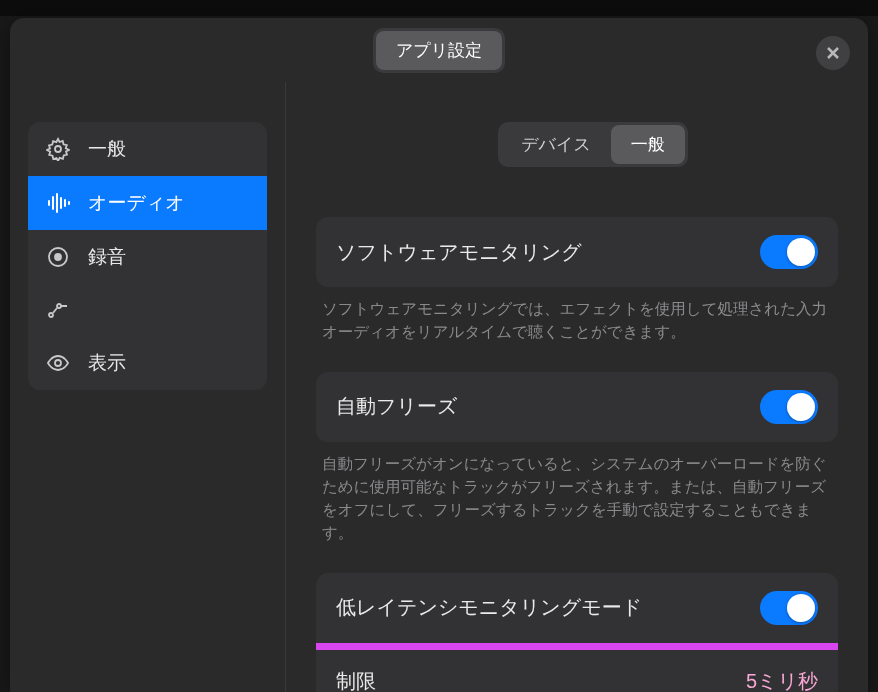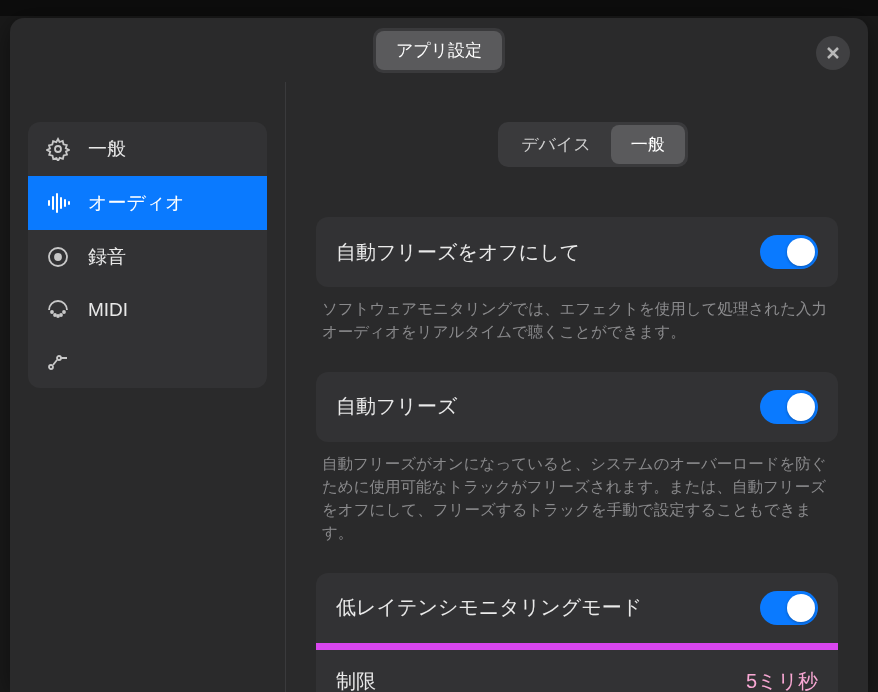--- a/index.html
+++ b/index.html
@@ -228,59 +228,55 @@
         <div class="sidebar-item">
           <span class="sidebar-icon">
             <svg viewBox="0 0 24 24" fill="none" stroke="#c8c8c8" stroke-width="1.8">
                 <circle cx="12" cy="12" r="9"></circle>
                 <circle cx="12" cy="12" r="3" fill="#c8c8c8"></circle>
               </svg>
           </span>
           <span>録音</span>
         </div>
 
-        <div class="sidebar-item">
-          <span class="sidebar-icon">
-            <svg viewBox="0 0 24 24" fill="none" stroke="#c8c8c8" stroke-width="1.8">
-                <path d="M3 12a9 9 0 0 1 18 0"></path>
-                <circle cx="6" cy="14" r="1" fill="#c8c8c8"></circle>
-                <circle cx="9" cy="17" r="1" fill="#c8c8c8"></circle>
-                <circle cx="12" cy="18" r="1" fill="#c8c8c8"></circle>
-                <circle cx="15" cy="17" r="1" fill="#c8c8c8"></circle>
-                <circle cx="18" cy="14" r="1" fill="#c8c8c8"></circle>
-              </svg>
-          </span>
-          <span>MIDI</span>
-        </div>
 
         <div class="sidebar-item">
           <span class="sidebar-icon">
             <svg viewBox="0 0 24 24" fill="none" stroke="#c8c8c8" stroke-width="1.8">
                 <circle cx="5" cy="17" r="2"></circle>
                 <circle cx="13" cy="8" r="2"></circle>
                 <path d="M7 15l4-5M15 8h6"></path>
               </svg>
           </span>
         </div>
 
+        <div class="sidebar-item">
+          <span class="sidebar-icon">
+            <svg viewBox="0 0 24 24" fill="none" stroke="#c8c8c8" stroke-width="1.8">
+                <path d="M2 12s3.5-7 10-7 10 7 10 7-3.5 7-10 7S2 12 2 12z"></path>
+                <circle cx="12" cy="12" r="3"></circle>
+              </svg>
+          </span>
+          <span>表示</span>
+        </div>
 
       </div>
     </div>
 
     <div class="content">
       <div class="sub-seg-wrap">
         <div class="sub-seg">
           <div class="sub-seg-item">デバイス</div>
           <div class="sub-seg-item active">一般</div>
         </div>
       </div>
 
       <div class="setting-card">
         <div class="setting-row">
-          <span class="setting-label">自動フリーズをオフにして</span>
+          <span class="setting-label">ソフトウェアモニタリング</span>
           <div class="toggle"></div>
         </div>
       </div>
       <div class="setting-desc">ソフトウェアモニタリングでは、エフェクトを使用して処理された入力オーディオをリアルタイムで聴くことができます。</div>
 
       <div class="setting-card">
         <div class="setting-row">
           <span class="setting-label">自動フリーズ</span>
           <div class="toggle"></div>
         </div>

